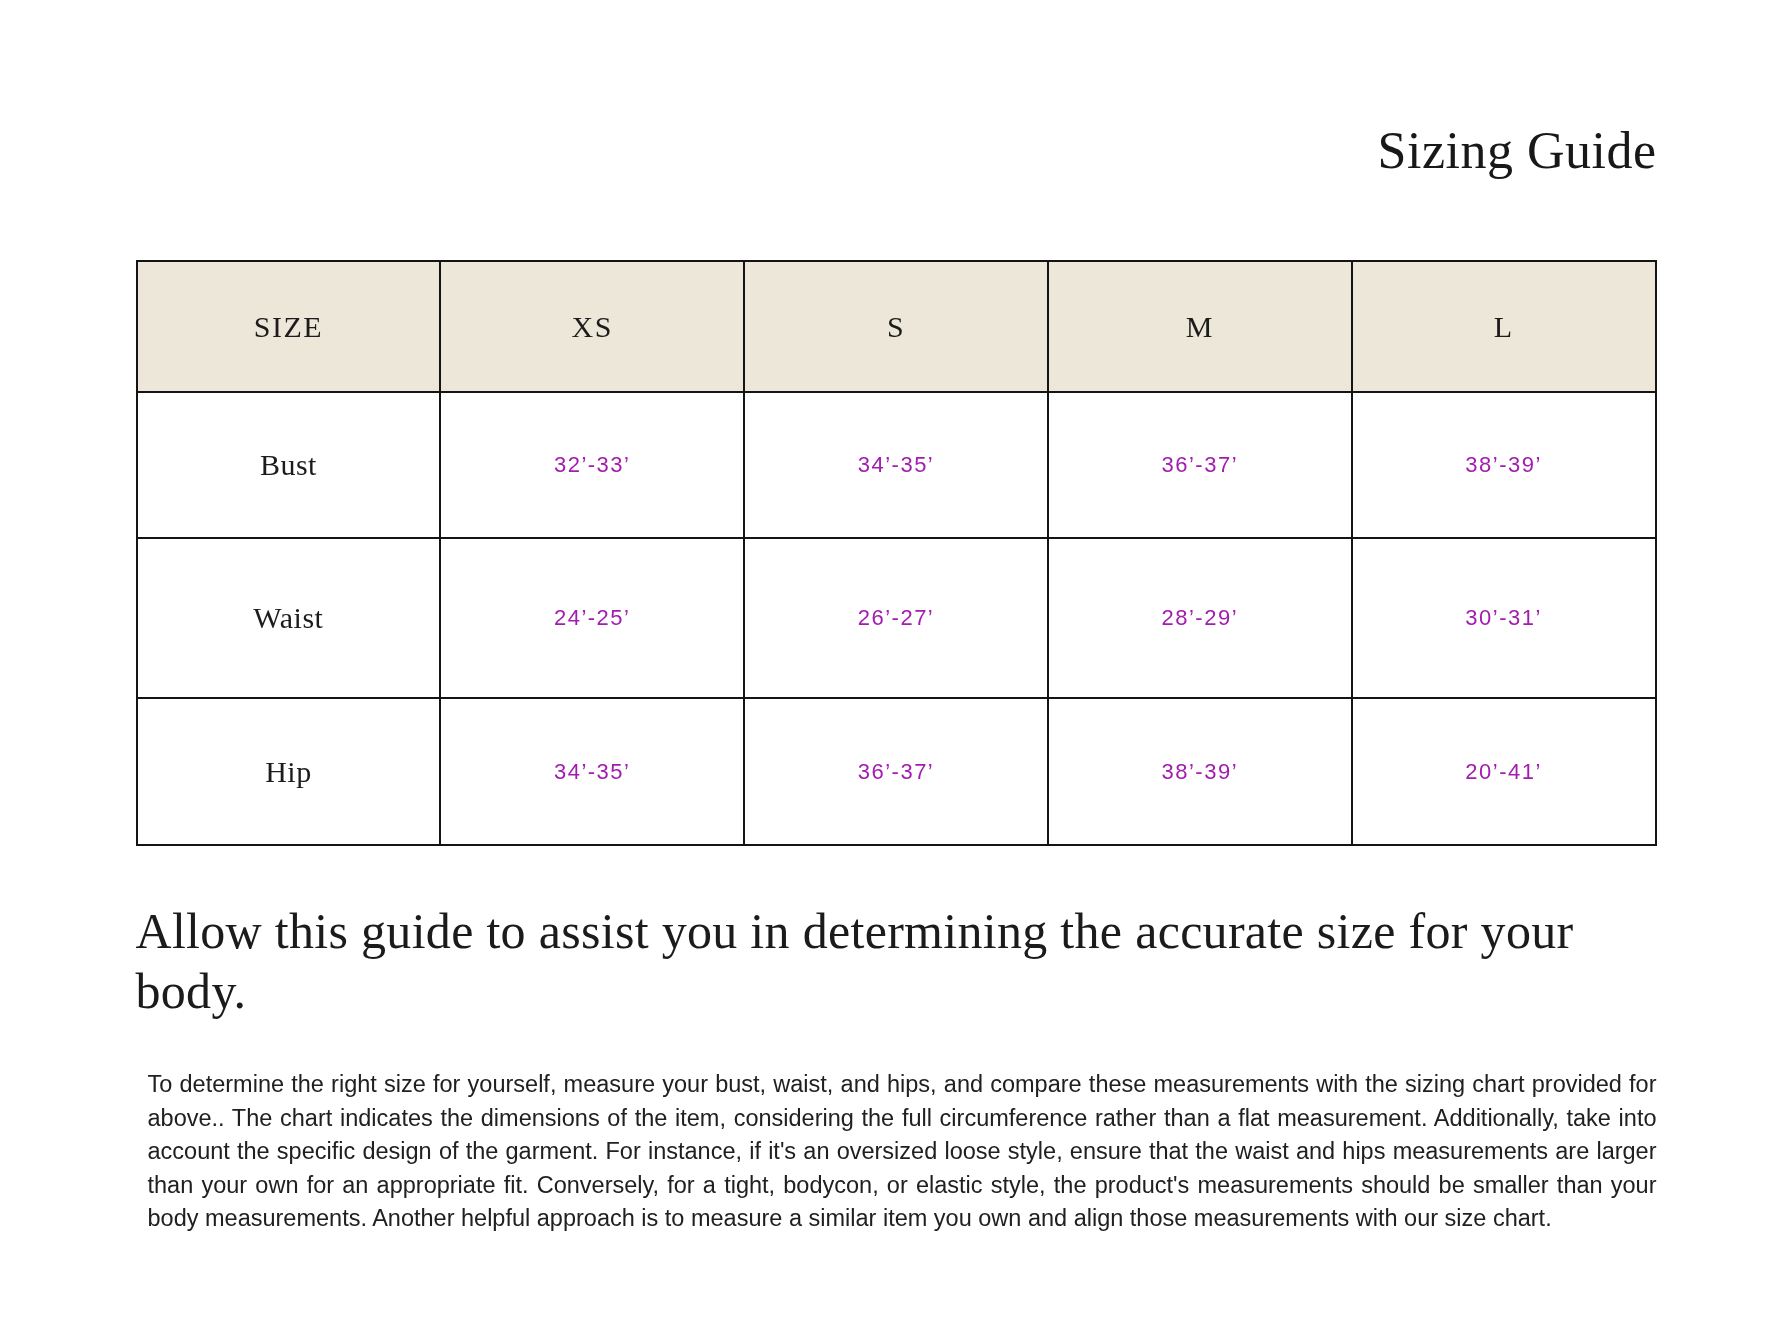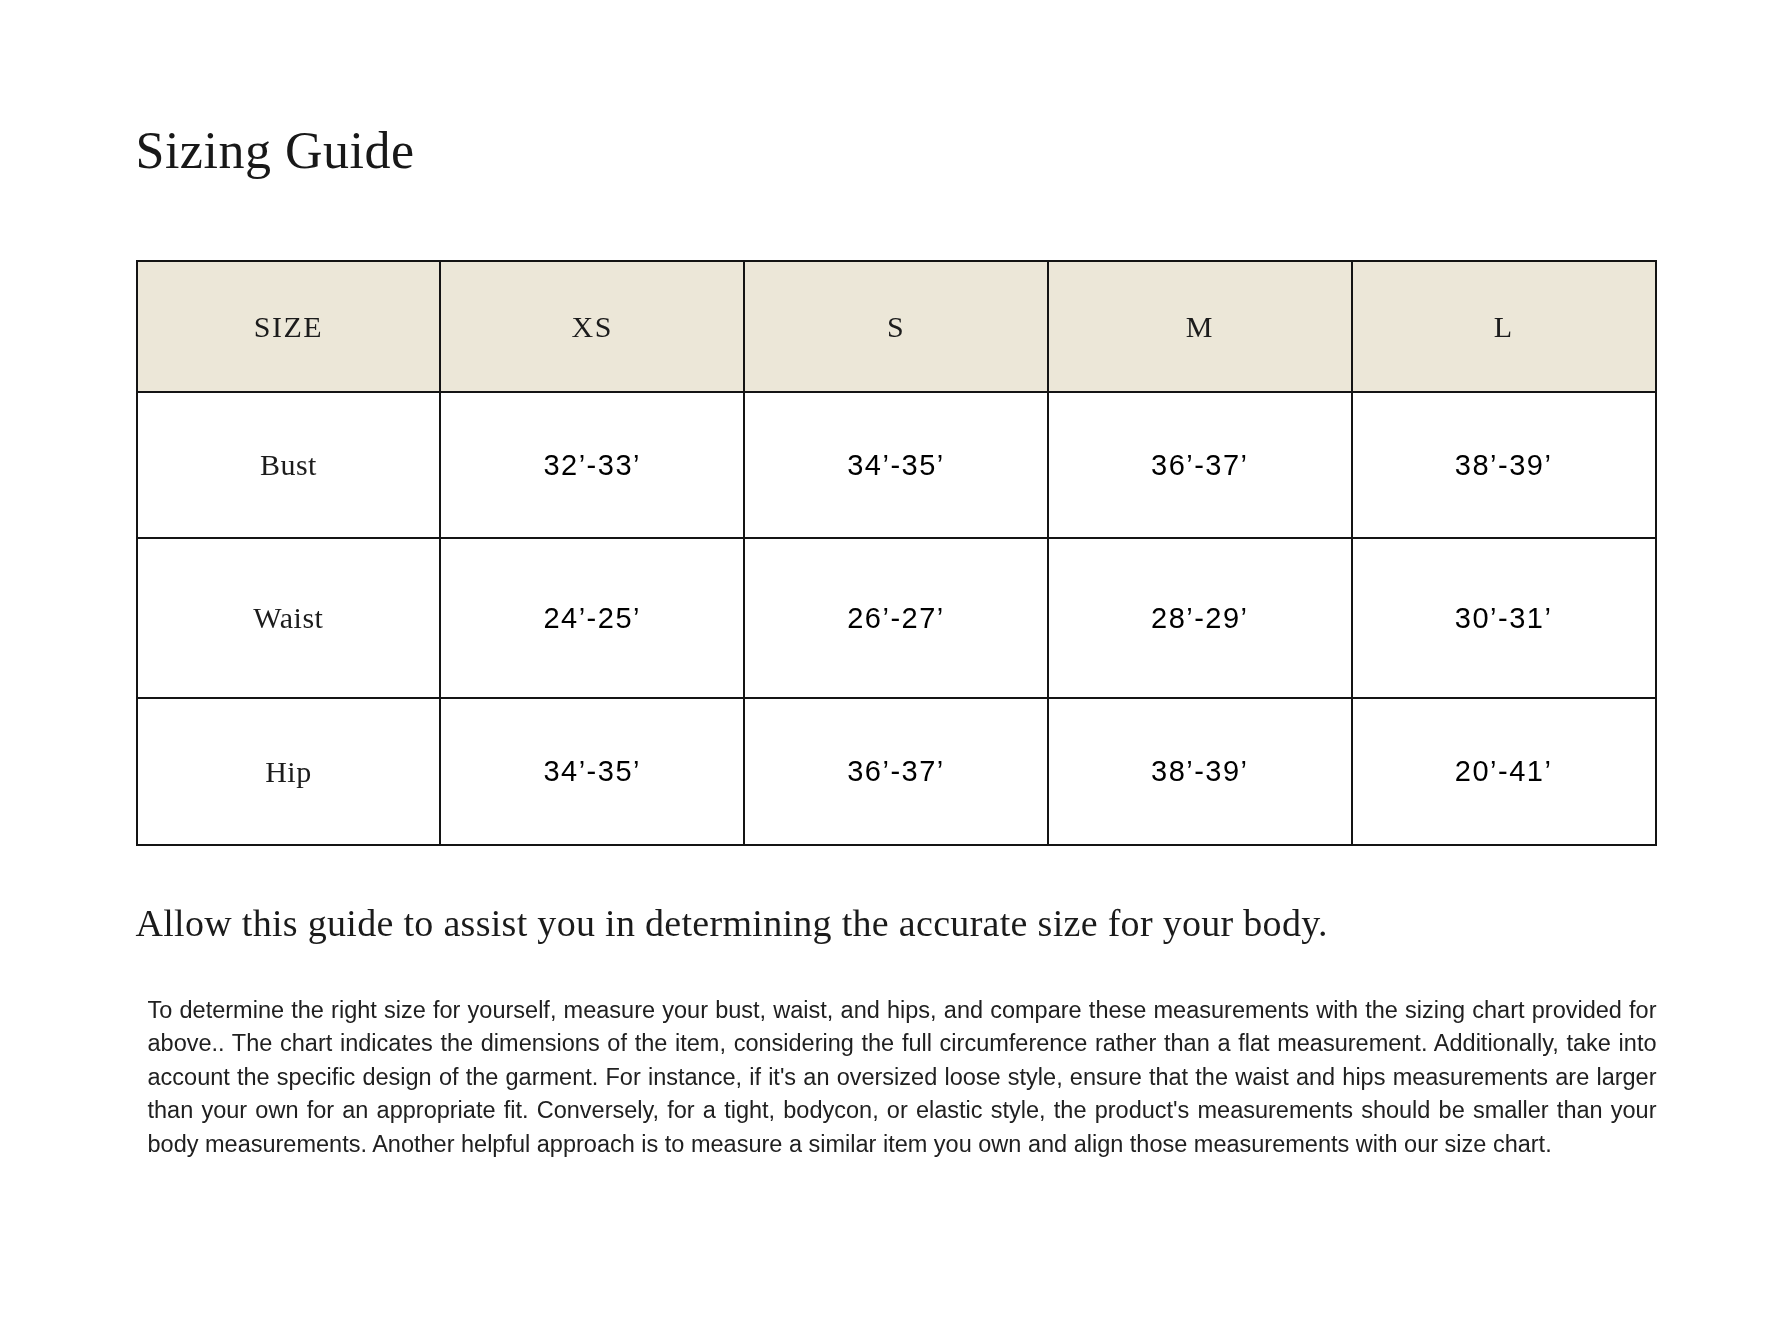--- a/index.html
+++ b/index.html
@@ -18,21 +18,21 @@
     width: 1521px;
     margin: 0 auto;
     padding-top: 118px;
   }
   .page-title {
     margin: 0;
     font-family: "Liberation Serif", serif;
     font-weight: 400;
     font-size: 52px;
     line-height: 1.25;
-    text-align: left;
+    text-align: right;
     letter-spacing: 0.5px;
     color: #181818;
   }
   table.size-chart {
     margin-top: 77px;
     width: 100%;
     border-collapse: collapse;
     table-layout: fixed;
   }
   table.size-chart th,
@@ -55,29 +55,29 @@
     color: #1c1c1c;
   }
   td.row-label {
     font-family: "Liberation Serif", serif;
     font-size: 30px;
     letter-spacing: 0.5px;
     color: #1c1c1c;
   }
   td.cell-value {
     font-family: "Liberation Sans", sans-serif;
-    font-size: 29px;
+    font-size: 22px;
     letter-spacing: 1.5px;
-    color: #000000;
+    color: #a21caf;
   }
   .subtitle {
     margin: 55px 0 0 0;
     font-family: "Liberation Serif", serif;
     font-weight: 400;
-    font-size: 38px;
+    font-size: 50px;
     line-height: 1.2;
     letter-spacing: 0.3px;
     color: #1b1b1b;
   }
   .body-text {
     margin: 47px 0 0 12px;
     font-family: "Liberation Sans", sans-serif;
     font-size: 23.5px;
     line-height: 33.5px;
     color: #202020;

